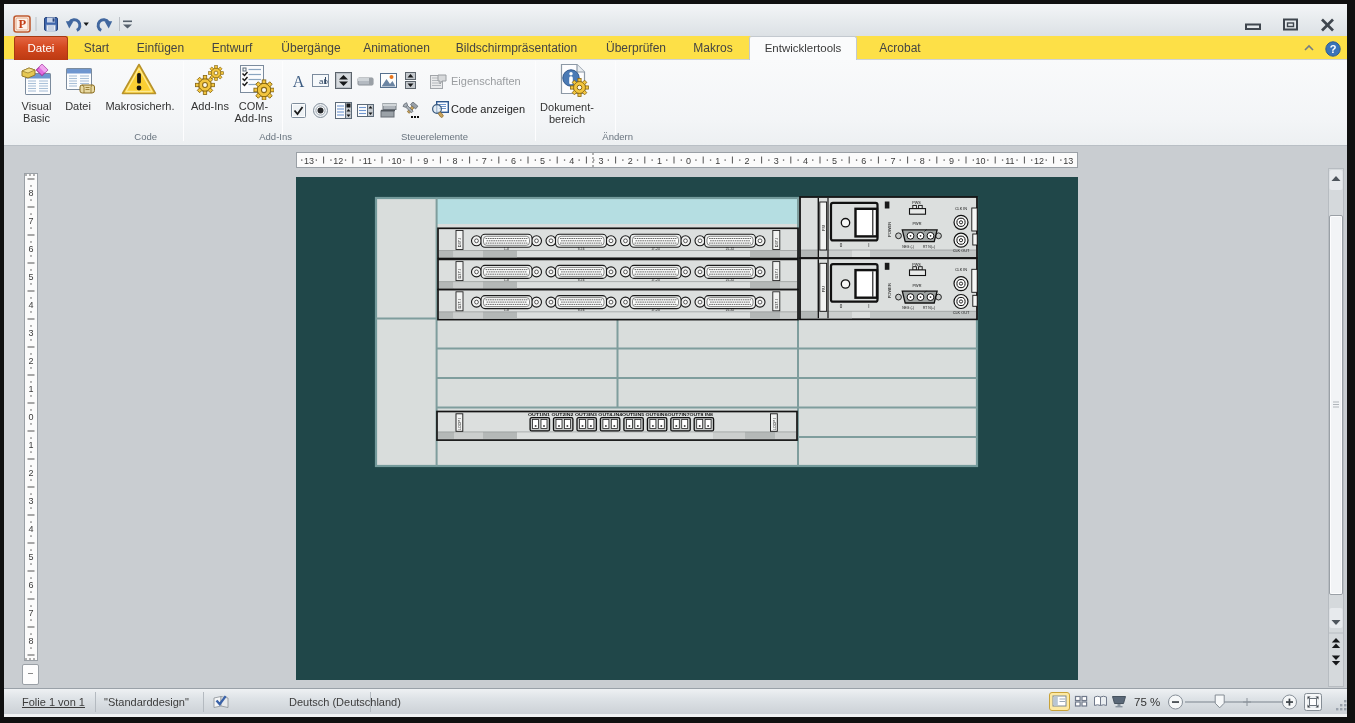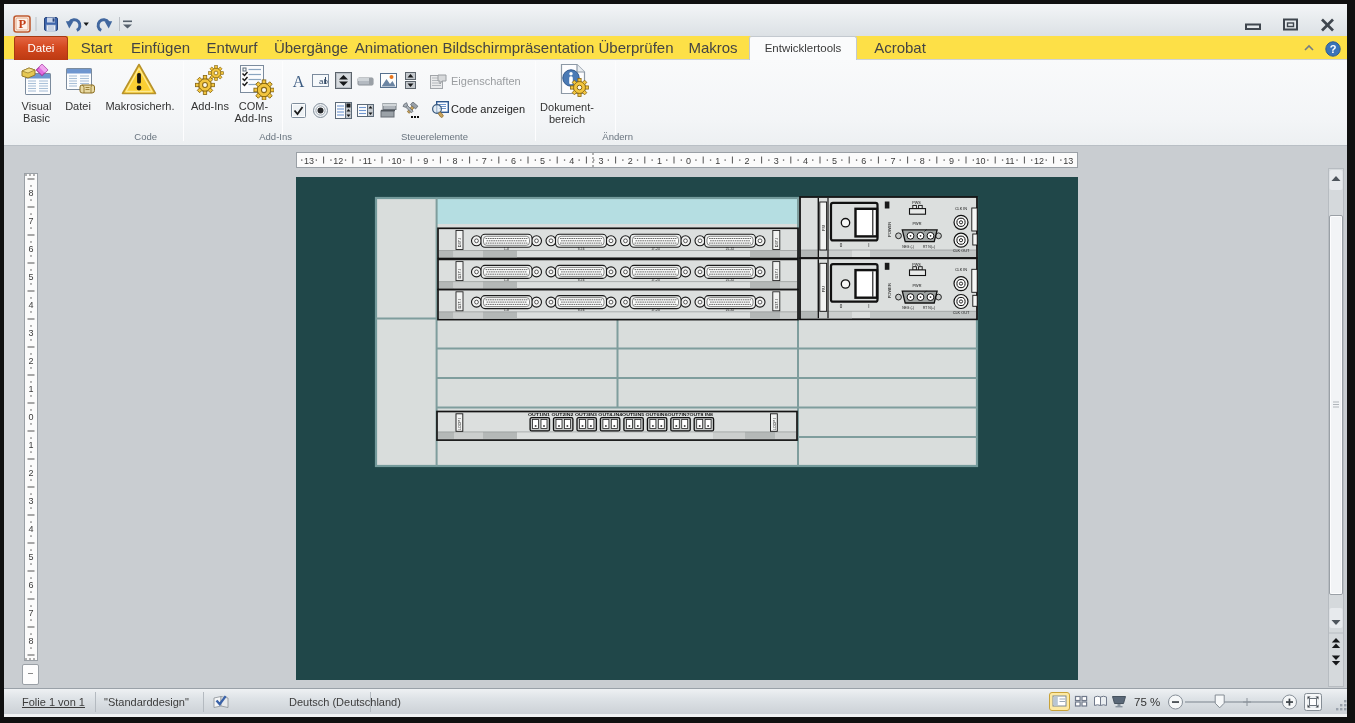--- a/index.html
+++ b/index.html
@@ -5,21 +5,21 @@
 *{box-sizing:border-box;}
 #win{position:relative;width:1355px;height:723px;background:#101010;overflow:hidden;
  font-family:"Liberation Sans",sans-serif;}
 .abs{position:absolute;}
 #inner{position:absolute;left:4px;top:4px;width:1343px;height:713px;background:#c9cdd1;}
 #titlebar{position:absolute;left:0;top:0;width:1343px;height:32px;
  background:linear-gradient(#f3f5f7,#e6eaed 55%,#dce1e5);}
 #tabrow{position:absolute;left:0;top:32px;width:1343px;height:23px;background:#fde047;z-index:3;}
 #ribbon{position:absolute;left:0;top:55px;width:1343px;height:87px;
  background:linear-gradient(#f9fafb,#f3f5f7 70%,#edf0f2);border-bottom:1px solid #b9bfc5;border-top:1px solid #cdd2d8;}
-.tab{position:absolute;top:1px;height:22px;line-height:22px;font-size:15px;color:#444;text-align:center;}
+.tab{position:absolute;top:1px;height:22px;line-height:22px;font-size:12px;color:#444;text-align:center;}
 .tabact{position:absolute;top:0px;height:24px;line-height:23px;background:#fafbfc;
  border:1px solid #c3c9cf;border-bottom:none;border-radius:2.5px 2.5px 0 0;font-size:11.5px;color:#3a3a3a;text-align:center;}
 #datei{position:absolute;left:10px;top:0px;width:54px;height:24px;border-radius:2.5px 2.5px 0 0;
  background:linear-gradient(#e46643,#d4481f 45%,#bc3a12);border:1px solid #a63911;border-bottom:none;
  color:#fff;font-size:11.5px;text-align:center;line-height:22px;}
 .gsep{position:absolute;width:1px;height:80px;background:#d4d9de;border-right:1px solid #fdfdfe;}
 .glabel{position:absolute;top:127px;height:12px;font-size:9.5px;color:#68737e;text-align:right;width:120px;}
 .blabel{position:absolute;font-size:11px;color:#333;text-align:center;line-height:11.5px;}
 #statusbar{position:absolute;left:0;top:684px;width:1343px;height:26px;
  background:linear-gradient(#eef1f3,#dde2e6 40%,#ccd1d6);border-top:1px solid #9aa1a8;}

